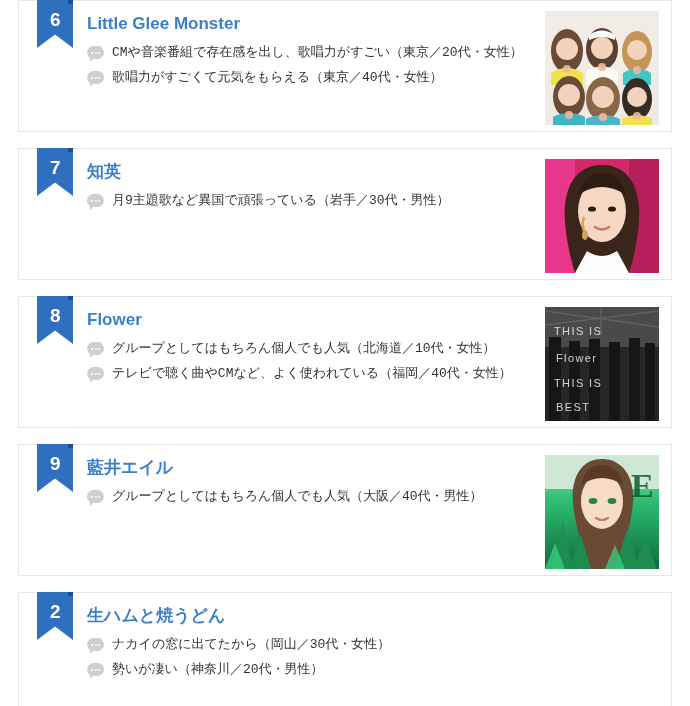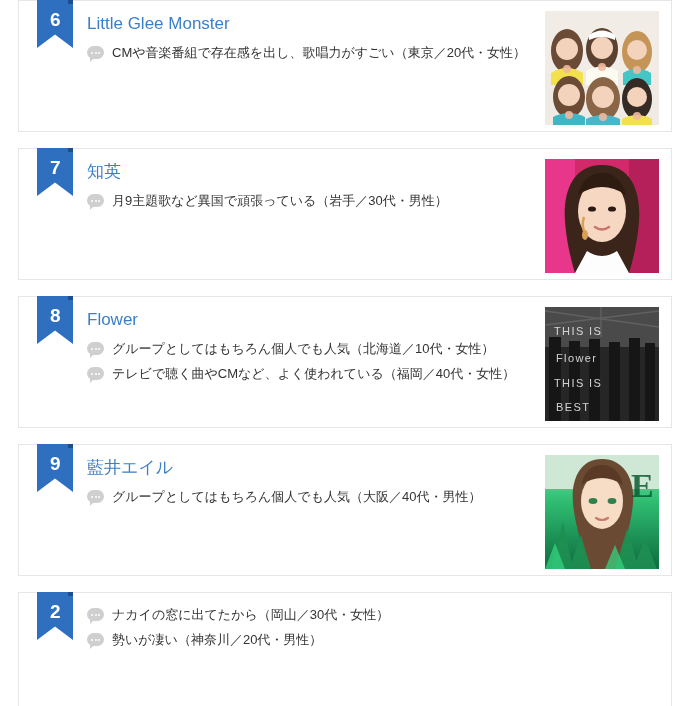--- a/index.html
+++ b/index.html
@@ -64,38 +64,39 @@
   .card-body {
     padding: 12px 0 0 68px;
     position: relative;
     height: 100%;
     box-sizing: border-box;
   }
 
   .card-title {
     color: #3b7fc9;
     font-size: 17px;
-    font-weight: normal;
+    font-weight: bold;
     line-height: 22px;
     margin: 0 0 8px 0;
     padding: 0;
   }
 
   .comment-list {
     list-style: none;
     margin: 0;
     padding: 0;
   }
   .comment-item {
     display: flex;
     align-items: flex-start;
     margin-bottom: 5px;
     font-size: 13px;
     line-height: 20px;
     color: #333333;
+    font-family: Liberation Mono, monospace;
   }
   .bubble-icon {
     position: relative;
     flex: 0 0 auto;
     width: 17px;
     height: 13px;
     background: #cfcfcf;
     border-radius: 7px;
     margin: 3px 8px 0 0;
     display: flex;
@@ -149,20 +150,28 @@
       <div class="card-body">
         <h3 class="card-title">Little Glee Monster</h3>
         <ul class="comment-list">
     <li class="comment-item">
       <span class="bubble-icon">
               <i></i>
               <i></i>
               <i></i>
             </span>
       <span class="comment-text">CMや音楽番組で存在感を出し、歌唱力がすごい（東京／20代・女性）</span>
+    </li>
+    <li class="comment-item">
+      <span class="bubble-icon">
+              <i></i>
+              <i></i>
+              <i></i>
+            </span>
+      <span class="comment-text">歌唱力がすごくて元気をもらえる（東京／40代・女性）</span>
     </li>
         </ul>
 
     <div class="thumb">
       <svg viewBox="0 0 114 114" xmlns="http://www.w3.org/2000/svg">
       <rect width="114" height="114" fill="#efeae4"></rect>
       <rect x="0" y="0" width="114" height="62" fill="#f2ece6"></rect>
       <g>
         <ellipse cx="22" cy="40" rx="16" ry="22" fill="#6b4a36"></ellipse>
         <circle cx="22" cy="38" r="11" fill="#f3d3bc"></circle>
@@ -338,20 +347,21 @@
     </svg>
     </div>
       </div>
     </div>
     <div class="rank-card">
       <div class="ribbon">
         <span class="ribbon-fold"></span>
         <span class="ribbon-num">2</span>
       </div>
       <div class="card-body">
+        <h3 class="card-title">生ハムと焼うどん</h3>
         <ul class="comment-list">
     <li class="comment-item">
       <span class="bubble-icon">
               <i></i>
               <i></i>
               <i></i>
             </span>
       <span class="comment-text">ナカイの窓に出てたから（岡山／30代・女性）</span>
     </li>
     <li class="comment-item">

